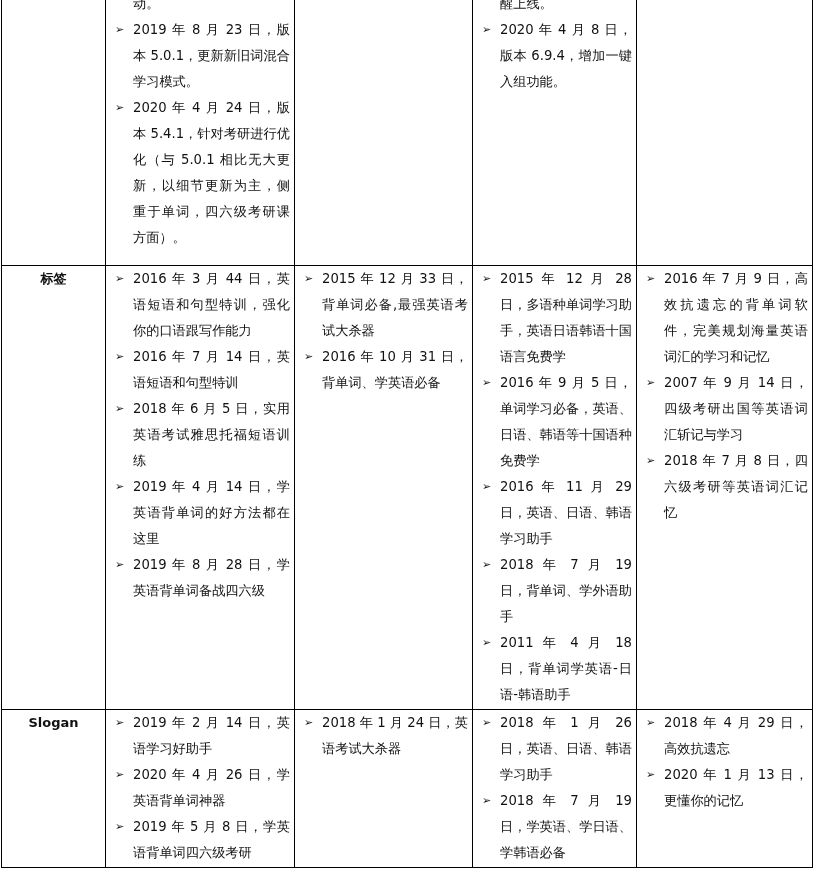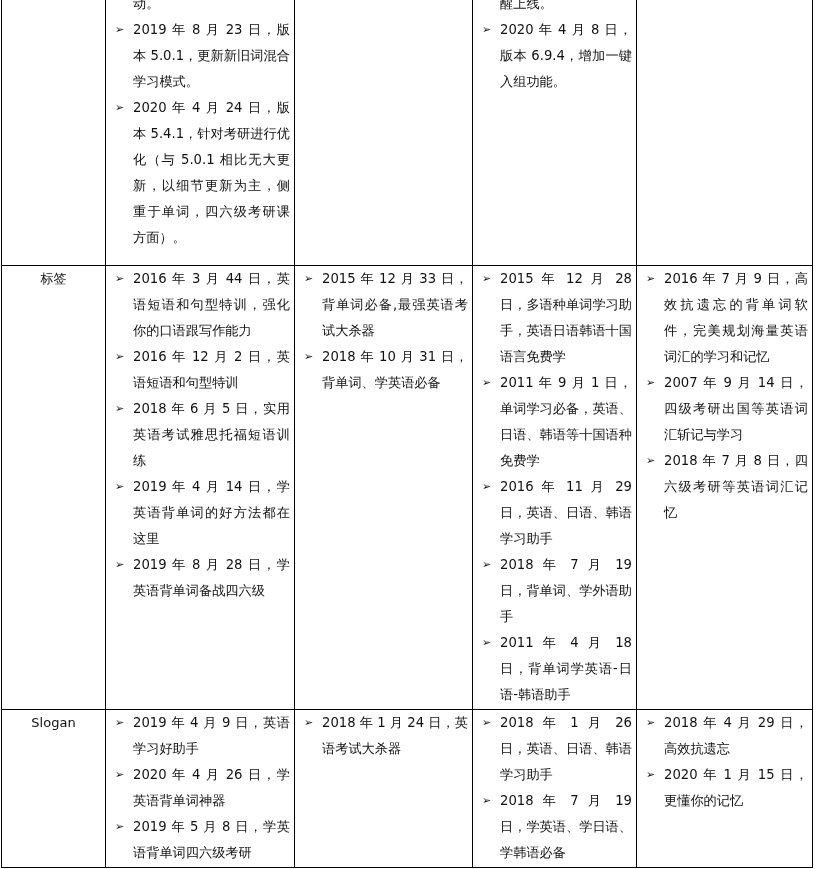--- a/index.html
+++ b/index.html
@@ -5,21 +5,21 @@
   html, body { margin: 0; padding: 0; background: #ffffff; }
   body { width: 821px; height: 869px; overflow: hidden; position: relative;
          font-family: "DejaVu Sans", "Liberation Sans", sans-serif; color: #111; }
   .doc-table { position: absolute; left: 1px; top: -10px; border-collapse: collapse; table-layout: fixed; }
   .doc-table td { border: 1px solid #000; vertical-align: top; padding: 0; }
   .col-label { width: 104px; }
   .col-a { width: 189px; }
   .col-b { width: 178px; }
   .col-c { width: 164px; }
   .col-d { width: 176px; }
-  .row-label { text-align: center; font-size: 13px; line-height: 26px; padding-top: 0; }
+  .row-label { text-align: center; font-size: 13px; line-height: 26px; padding-top: 0; font-weight: bold; }
   .cell-list { list-style: none; margin: 0; padding: 0 4px 0 9px; }
   .cell-list li { position: relative; padding-left: 18px; font-size: 13.2px; line-height: 26px;
                   text-align: justify; word-break: break-all; }
   .cell-list li .bullet { position: absolute; left: 0; top: 0; font-size: 11px; line-height: 26px; }
   .cell-list li.cont { padding-left: 18px; }
   .cell-list li .txt { display: block; }
   .first-row td { height: 274px; }
   .second-row td { height: 443px; }
   .third-row td { height: 157px; }
 </style>
@@ -73,21 +73,21 @@
       <tr class="second-row">
         <td class="row-label"><span>标签</span></td>
         <td>
           <ul class="cell-list">
             <li>
               <span class="bullet">➢</span>
               <span class="txt">2016 年 3 月 44 日，英语短语和句型特训，强化你的口语跟写作能力</span>
             </li>
             <li>
               <span class="bullet">➢</span>
-              <span class="txt">2016 年 12 月 2 日，英语短语和句型特训</span>
+              <span class="txt">2016 年 7 月 14 日，英语短语和句型特训</span>
             </li>
             <li>
               <span class="bullet">➢</span>
               <span class="txt">2018 年 6 月 5 日，实用英语考试雅思托福短语训练</span>
             </li>
             <li>
               <span class="bullet">➢</span>
               <span class="txt">2019 年 4 月 14 日，学英语背单词的好方法都在这里</span>
             </li>
             <li>
@@ -97,33 +97,33 @@
           </ul>
         </td>
         <td>
           <ul class="cell-list">
             <li>
               <span class="bullet">➢</span>
               <span class="txt">2015 年 12 月 33 日，背单词必备,最强英语考试大杀器</span>
             </li>
             <li>
               <span class="bullet">➢</span>
-              <span class="txt">2018 年 10 月 31 日，背单词、学英语必备</span>
+              <span class="txt">2016 年 10 月 31 日，背单词、学英语必备</span>
             </li>
           </ul>
         </td>
         <td>
           <ul class="cell-list">
             <li>
               <span class="bullet">➢</span>
               <span class="txt">2015 年 12 月 28 日，多语种单词学习助手，英语日语韩语十国语言免费学</span>
             </li>
             <li>
               <span class="bullet">➢</span>
-              <span class="txt">2011 年 9 月 1 日，单词学习必备，英语、日语、韩语等十国语种免费学</span>
+              <span class="txt">2016 年 9 月 5 日，单词学习必备，英语、日语、韩语等十国语种免费学</span>
             </li>
             <li>
               <span class="bullet">➢</span>
               <span class="txt">2016 年 11 月 29 日，英语、日语、韩语学习助手</span>
             </li>
             <li>
               <span class="bullet">➢</span>
               <span class="txt">2018 年 7 月 19 日，背单词、学外语助手</span>
             </li>
             <li>
@@ -148,21 +148,21 @@
             </li>
           </ul>
         </td>
       </tr>
       <tr class="third-row">
         <td class="row-label"><span>Slogan</span></td>
         <td>
           <ul class="cell-list">
             <li>
               <span class="bullet">➢</span>
-              <span class="txt">2019 年 4 月 9 日，英语学习好助手</span>
+              <span class="txt">2019 年 2 月 14 日，英语学习好助手</span>
             </li>
             <li>
               <span class="bullet">➢</span>
               <span class="txt">2020 年 4 月 26 日，学英语背单词神器</span>
             </li>
             <li>
               <span class="bullet">➢</span>
               <span class="txt">2019 年 5 月 8 日，学英语背单词四六级考研</span>
             </li>
           </ul>
@@ -188,19 +188,19 @@
           </ul>
         </td>
         <td>
           <ul class="cell-list">
             <li>
               <span class="bullet">➢</span>
               <span class="txt">2018 年 4 月 29 日，高效抗遗忘</span>
             </li>
             <li>
               <span class="bullet">➢</span>
-              <span class="txt">2020 年 1 月 15 日，更懂你的记忆</span>
+              <span class="txt">2020 年 1 月 13 日，更懂你的记忆</span>
             </li>
           </ul>
         </td>
       </tr>
     </tbody>
 </table>
 
 </body></html>

